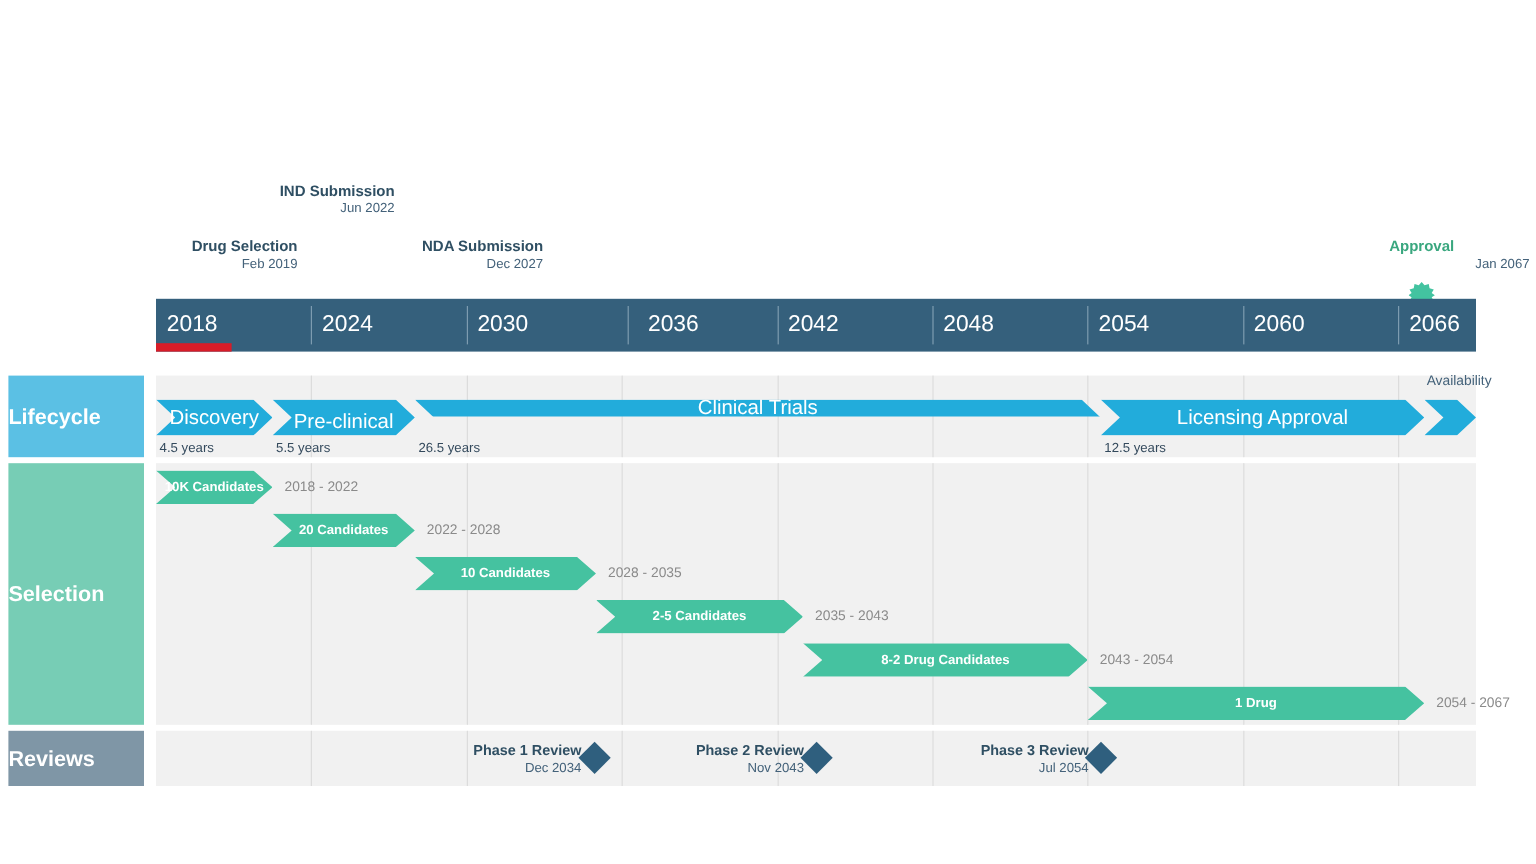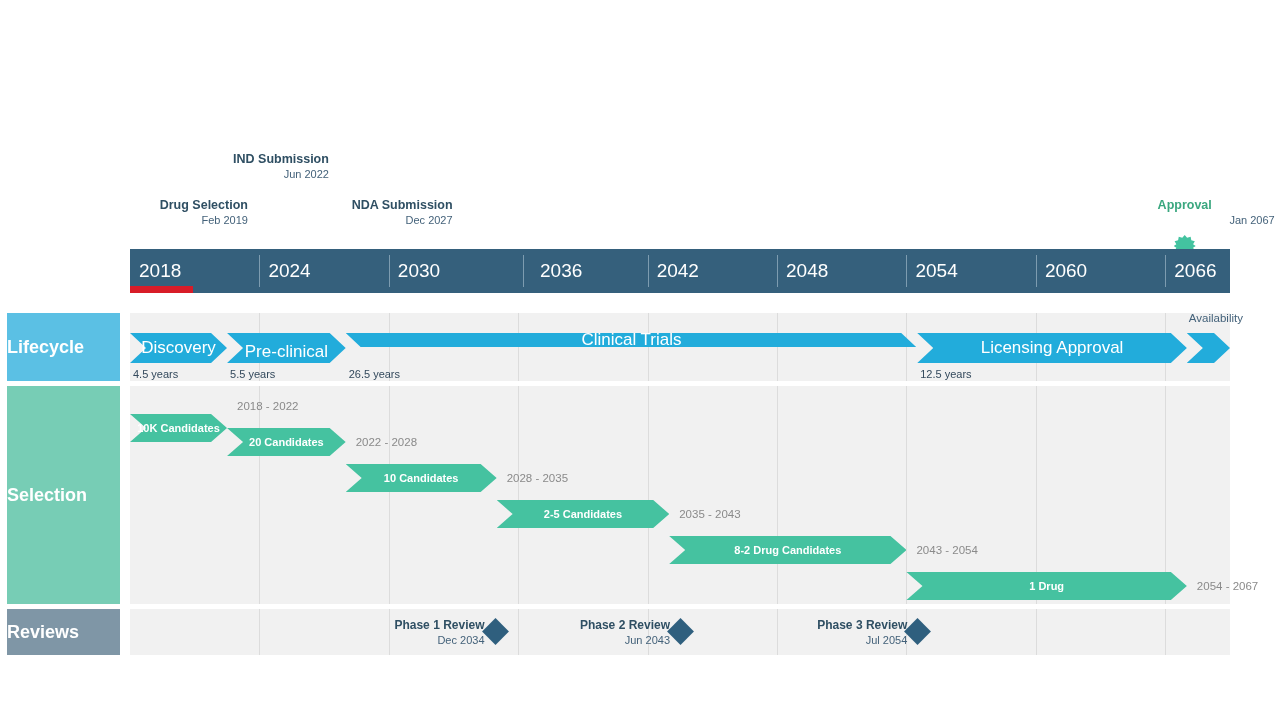--- a/index.html
+++ b/index.html
@@ -255,21 +255,21 @@
       <div class="vline" style="left: 388.824px; top: 386px; height: 218px;"></div>
       <div class="vline" style="left: 518.235px; top: 386px; height: 218px;"></div>
       <div class="vline" style="left: 647.647px; top: 386px; height: 218px;"></div>
       <div class="vline" style="left: 777.059px; top: 386px; height: 218px;"></div>
       <div class="vline" style="left: 906.471px; top: 386px; height: 218px;"></div>
       <div class="vline" style="left: 1035.88px; top: 386px; height: 218px;"></div>
       <div class="vline" style="left: 1165.29px; top: 386px; height: 218px;"></div>
       <div class="row-label" style="left: 7px; top: 386px; width: 113px; height: 218px; background: rgb(119, 205, 181);">
         <span>Selection</span>
       </div>
-      <div class="chev green" style="left: 130px; top: 414px; width: 97.0588px; height: 28px; background: transparent;">
+      <div class="chev green" style="left: 130px; top: 392px; width: 97.0588px; height: 28px; background: transparent;">
         <div style="width: 97.0588px; height: 28px; background: rgb(69, 194, 160); clip-path: polygon(0px 0px, 81.0588px 0px, 97.0588px 14px, 81.0588px 28px, 0px 28px, 16px 14px); position: absolute; left: 0px; top: 0px;"></div>
         <span style="position: relative; z-index: 2;">10K Candidates</span>
       </div>
       <div class="range-lbl" style="left: 237.059px; top: 400px;">2018 - 2022</div>
       <div class="chev green" style="left: 227.059px; top: 428px; width: 118.627px; height: 28px; background: transparent;">
         <div style="width: 118.627px; height: 28px; background: rgb(69, 194, 160); clip-path: polygon(0px 0px, 102.627px 0px, 118.627px 14px, 102.627px 28px, 0px 28px, 16px 14px); position: absolute; left: 0px; top: 0px;"></div>
         <span style="position: relative; z-index: 2;">20 Candidates</span>
       </div>
       <div class="range-lbl" style="left: 355.686px; top: 436px;">2022 - 2028</div>
       <div class="chev green" style="left: 345.686px; top: 464px; width: 150.98px; height: 28px; background: transparent;">
@@ -304,21 +304,21 @@
       <div class="row-label" style="left: 7px; top: 609px; width: 113px; height: 46px; background: rgb(127, 150, 166);">
         <span>Reviews</span>
       </div>
       <div class="review" style="left: 314.51px; width: 170px; top: 618px;">
         <div class="rv-title">Phase 1 Review</div>
         <div class="rv-date">Dec 2034</div>
       </div>
       <div class="diamond" style="left: 485.51px; top: 622px; background: rgb(47, 95, 126);"></div>
       <div class="review" style="left: 500px; width: 170px; top: 618px;">
         <div class="rv-title">Phase 2 Review</div>
-        <div class="rv-date">Jun 2043</div>
+        <div class="rv-date">Nov 2043</div>
       </div>
       <div class="diamond" style="left: 671px; top: 622px; background: rgb(47, 95, 126);"></div>
       <div class="review" style="left: 737.255px; width: 170px; top: 618px;">
         <div class="rv-title">Phase 3 Review</div>
         <div class="rv-date">Jul 2054</div>
       </div>
       <div class="diamond" style="left: 908.255px; top: 622px; background: rgb(47, 95, 126);"></div>
     </div>
 
 </div>

